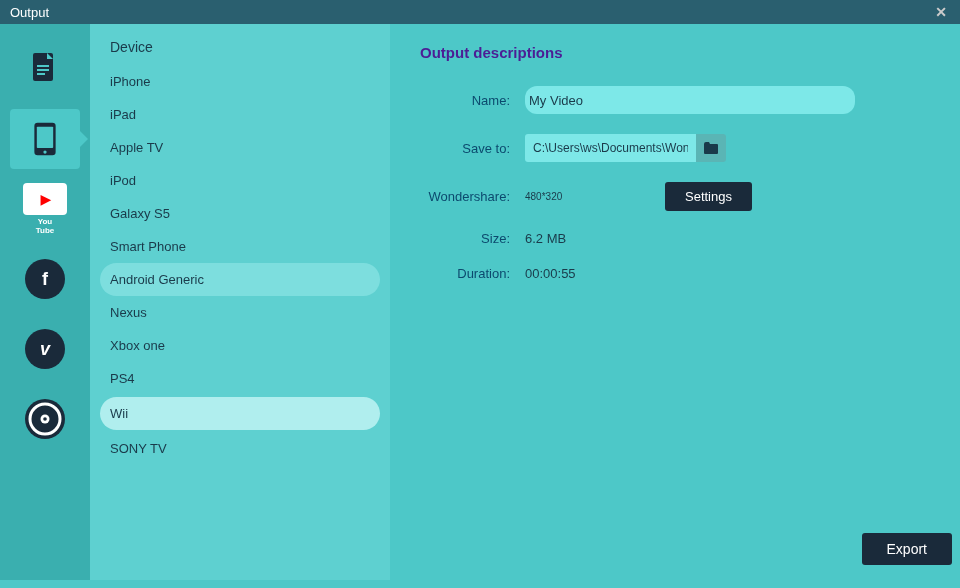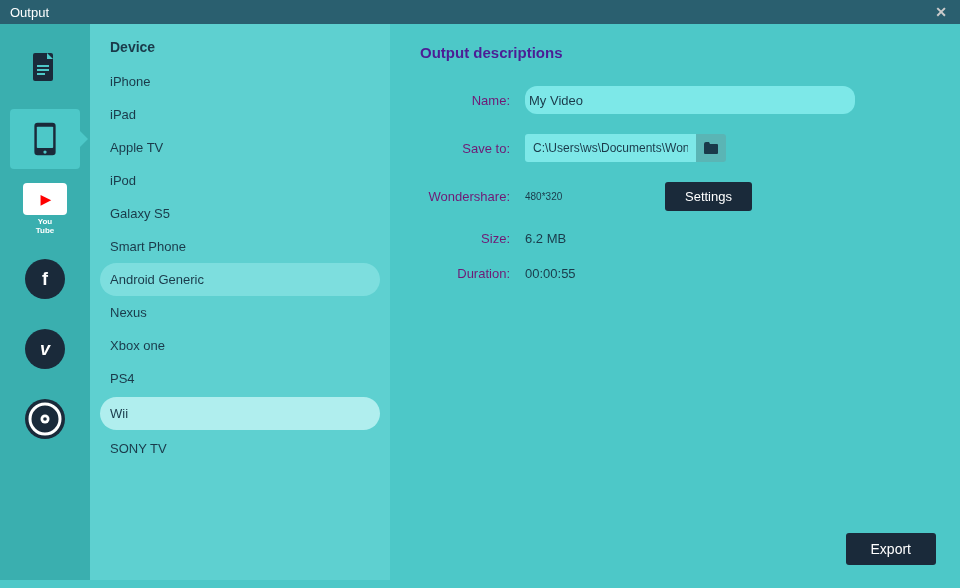--- a/index.html
+++ b/index.html
@@ -122,21 +122,21 @@
 
     
     .device-panel {
       width: 300px;
       background: #5ed0d0;
       padding: 15px 0;
       overflow-y: auto;
     }
     .device-header {
       font-size: 14px;
-      font-weight: bold;
+      font-weight: normal;
       color: #1a3a4a;
       padding: 0 20px 10px 20px;
     }
     .device-item {
       padding: 9px 20px;
       cursor: pointer;
       color: #1a3a4a;
       font-size: 13px;
       position: relative;
     }
@@ -168,21 +168,21 @@
 
     .form-row {
       display: flex;
       align-items: center;
       margin-bottom: 20px;
     }
     .form-label {
       width: 90px;
       text-align: right;
       margin-right: 15px;
-      color: #701a75;
+      color: #0c4a6e;
       font-size: 13px;
     }
     .form-input {
       flex: 1;
       max-width: 330px;
       height: 28px;
       background: #7de8e8;
       border: none;
       border-radius: 12px;
       padding: 0 4px;
@@ -249,21 +249,21 @@
     .info-value {
       color: #1a3a4a;
       font-size: 13px;
       text-align: center;
     }
 
     
     .export-area {
       position: absolute;
       bottom: 15px;
-      right: 24px;
+      right: 8px;
     }
     .export-btn {
       background: #1a2a3a;
       color: #fff;
       border: none;
       padding: 8px 25px;
       border-radius: 3px;
       cursor: pointer;
       font-size: 14px;
     }

